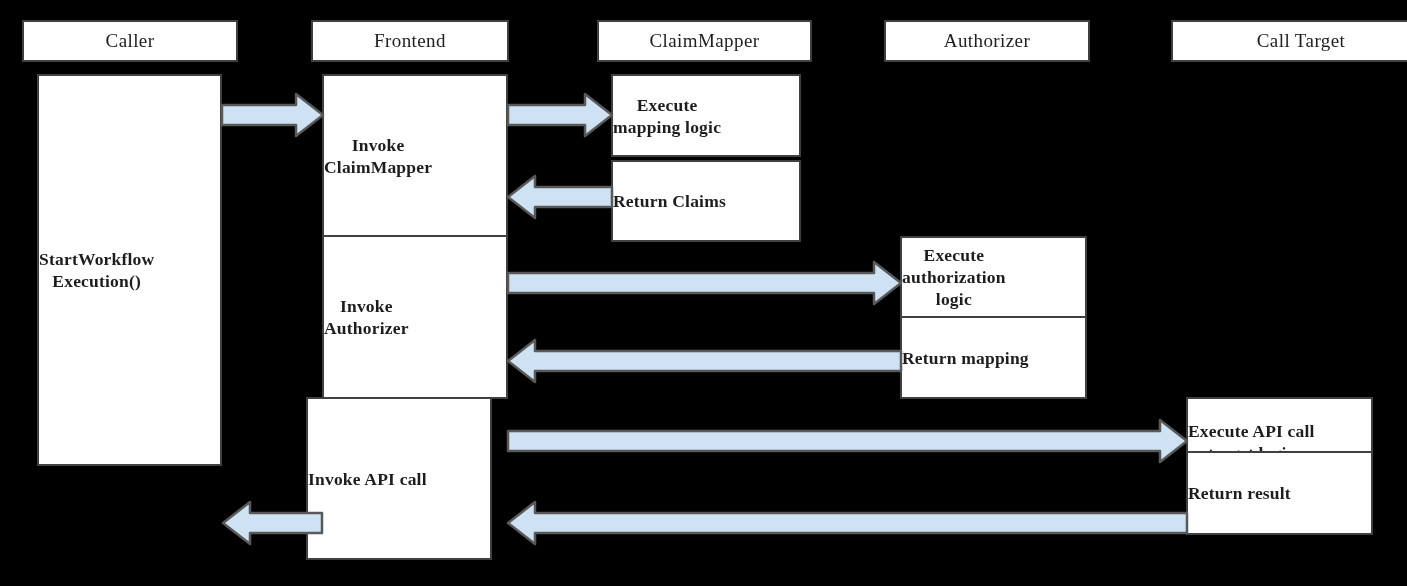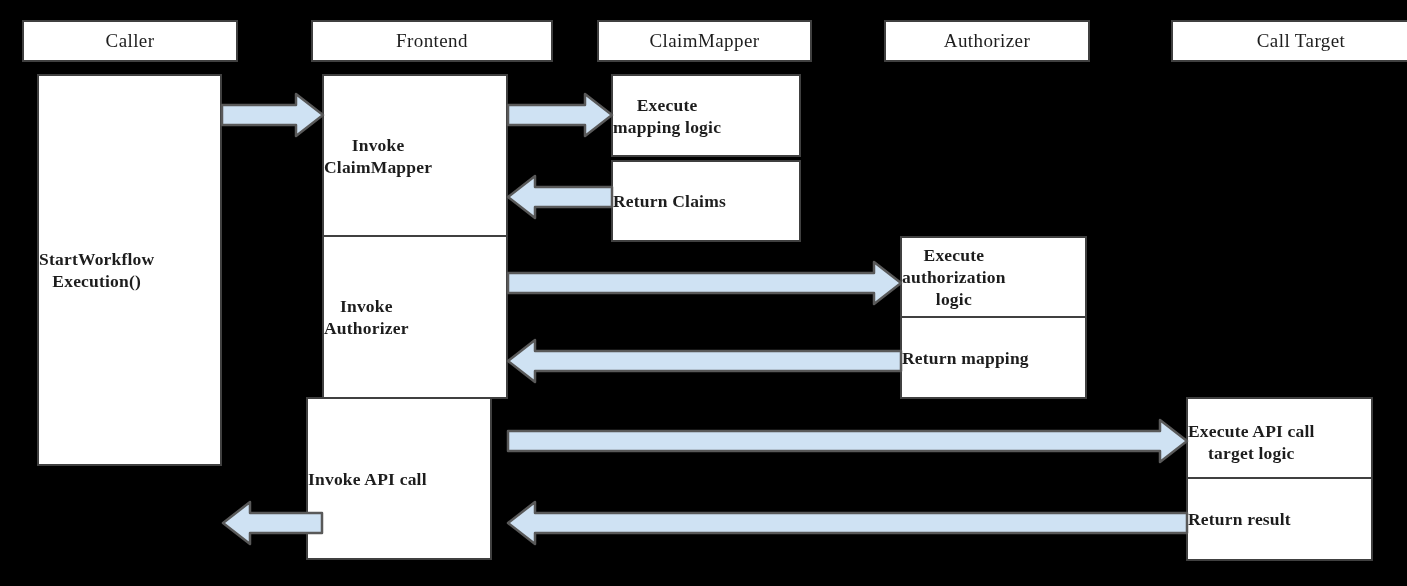--- a/index.html
+++ b/index.html
@@ -17,35 +17,35 @@
   .abox{
     position:absolute;box-sizing:border-box;
     background:var(--fill,#fff);border:2px solid var(--border,#404040);
     display:flex;align-items:center;justify-content:flex-start;text-align:center;
   }
   .blabel{
     font-size:17.5px;font-weight:700;line-height:22px;
     white-space:pre-line;color:var(--text,#1d1d1d);letter-spacing:.2px;
   }
   #h-caller{left:22px;width:216px}
-  #h-frontend{left:311px;width:242px}
+  #h-frontend{left:311px;width:198px}
   #h-claimmapper{left:597px;width:215px}
   #h-authorizer{left:884px;width:206px}
   #h-calltarget{left:1171px;width:260px}
 
   #b-caller{left:37px;top:74px;width:185px;height:392px}
   #b-fe-1{left:322px;top:74px;width:186px;height:163px}
   #b-fe-2{left:322px;top:235px;width:186px;height:164px}
   #b-fe-3{left:306px;top:397px;width:186px;height:163px}
   #b-cm-1{left:611px;top:74px;width:190px;height:83px}
   #b-cm-2{left:611px;top:160px;width:190px;height:82px}
   #b-au-1{left:900px;top:236px;width:187px;height:82px}
   #b-au-2{left:900px;top:316px;width:187px;height:83px}
   #b-ct-1{left:1186px;top:397px;width:187px;height:90px}
-  #b-ct-2{left:1186px;top:477px;width:187px;height:84px}
+  #b-ct-2{left:1186px;top:451px;width:187px;height:84px}
 
   #arrow-layer{position:absolute;left:0;top:0;width:1407px;height:586px;pointer-events:none;}
 </style>
 </head>
 <body>
 
 <div class="canvas" style="--bg: #000000; --fill: #ffffff; --border: #404040; --text: #1d1d1d;">
 
   <div class="hbox" id="h-caller">
     <span class="hlabel">Caller</span>

